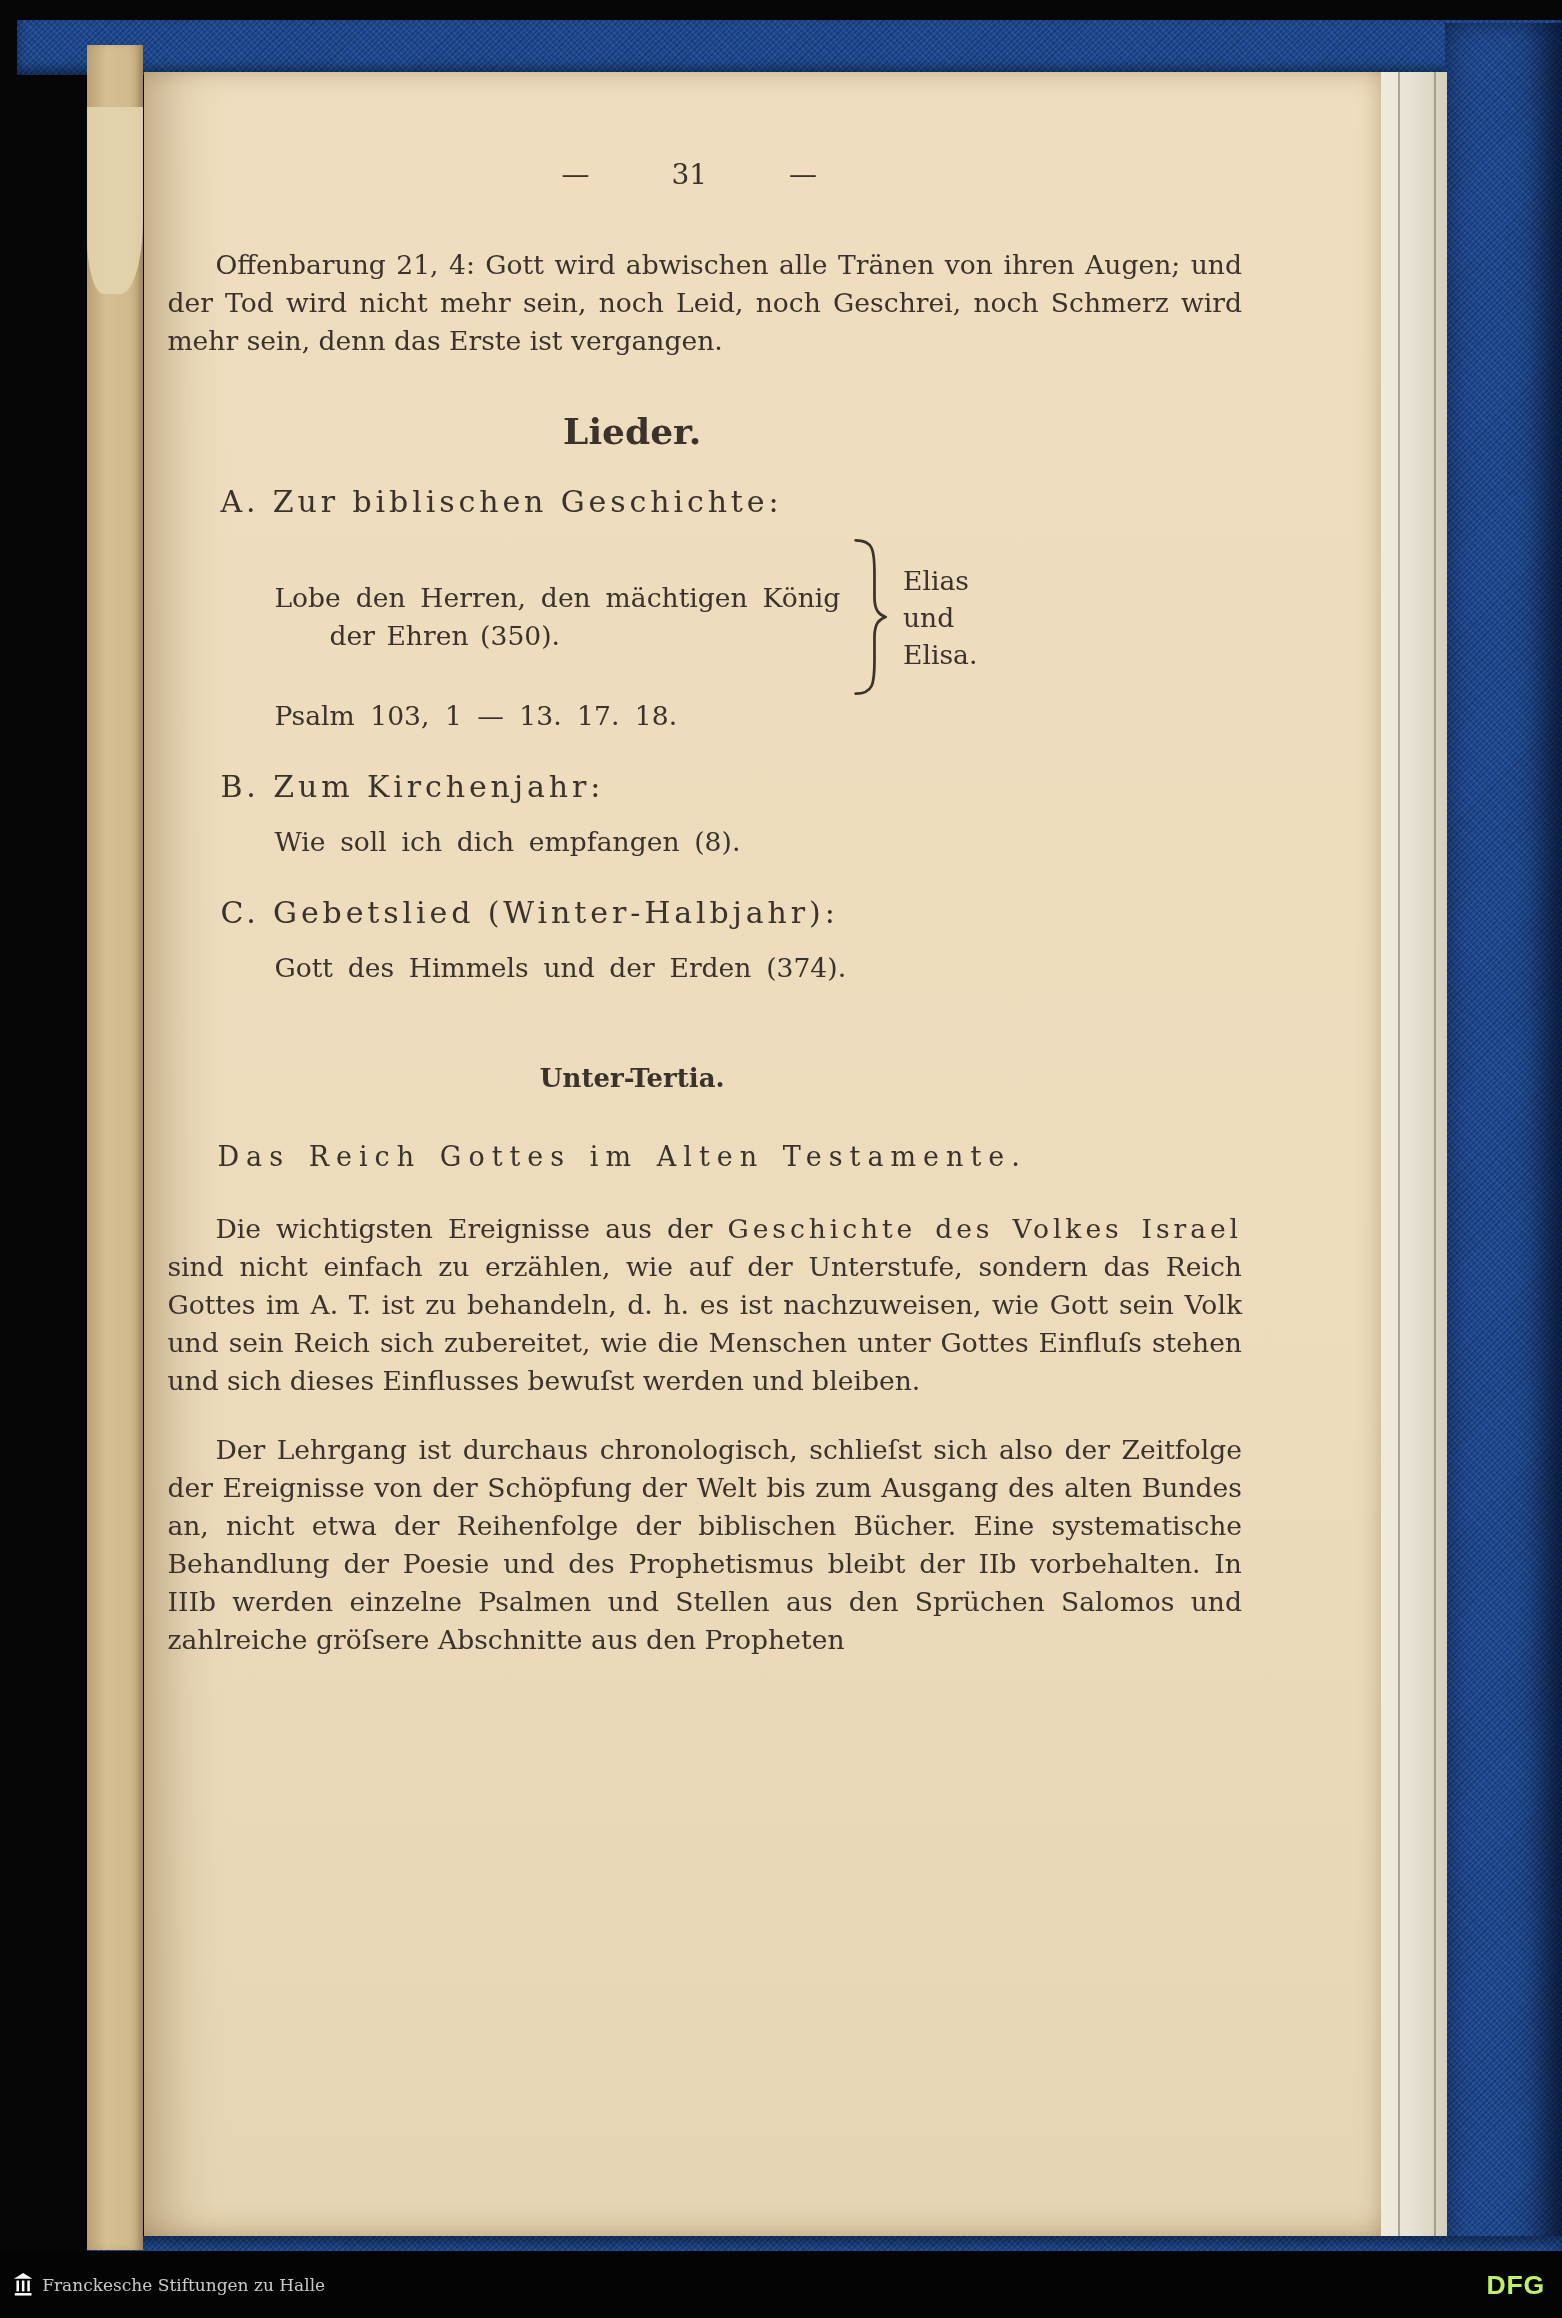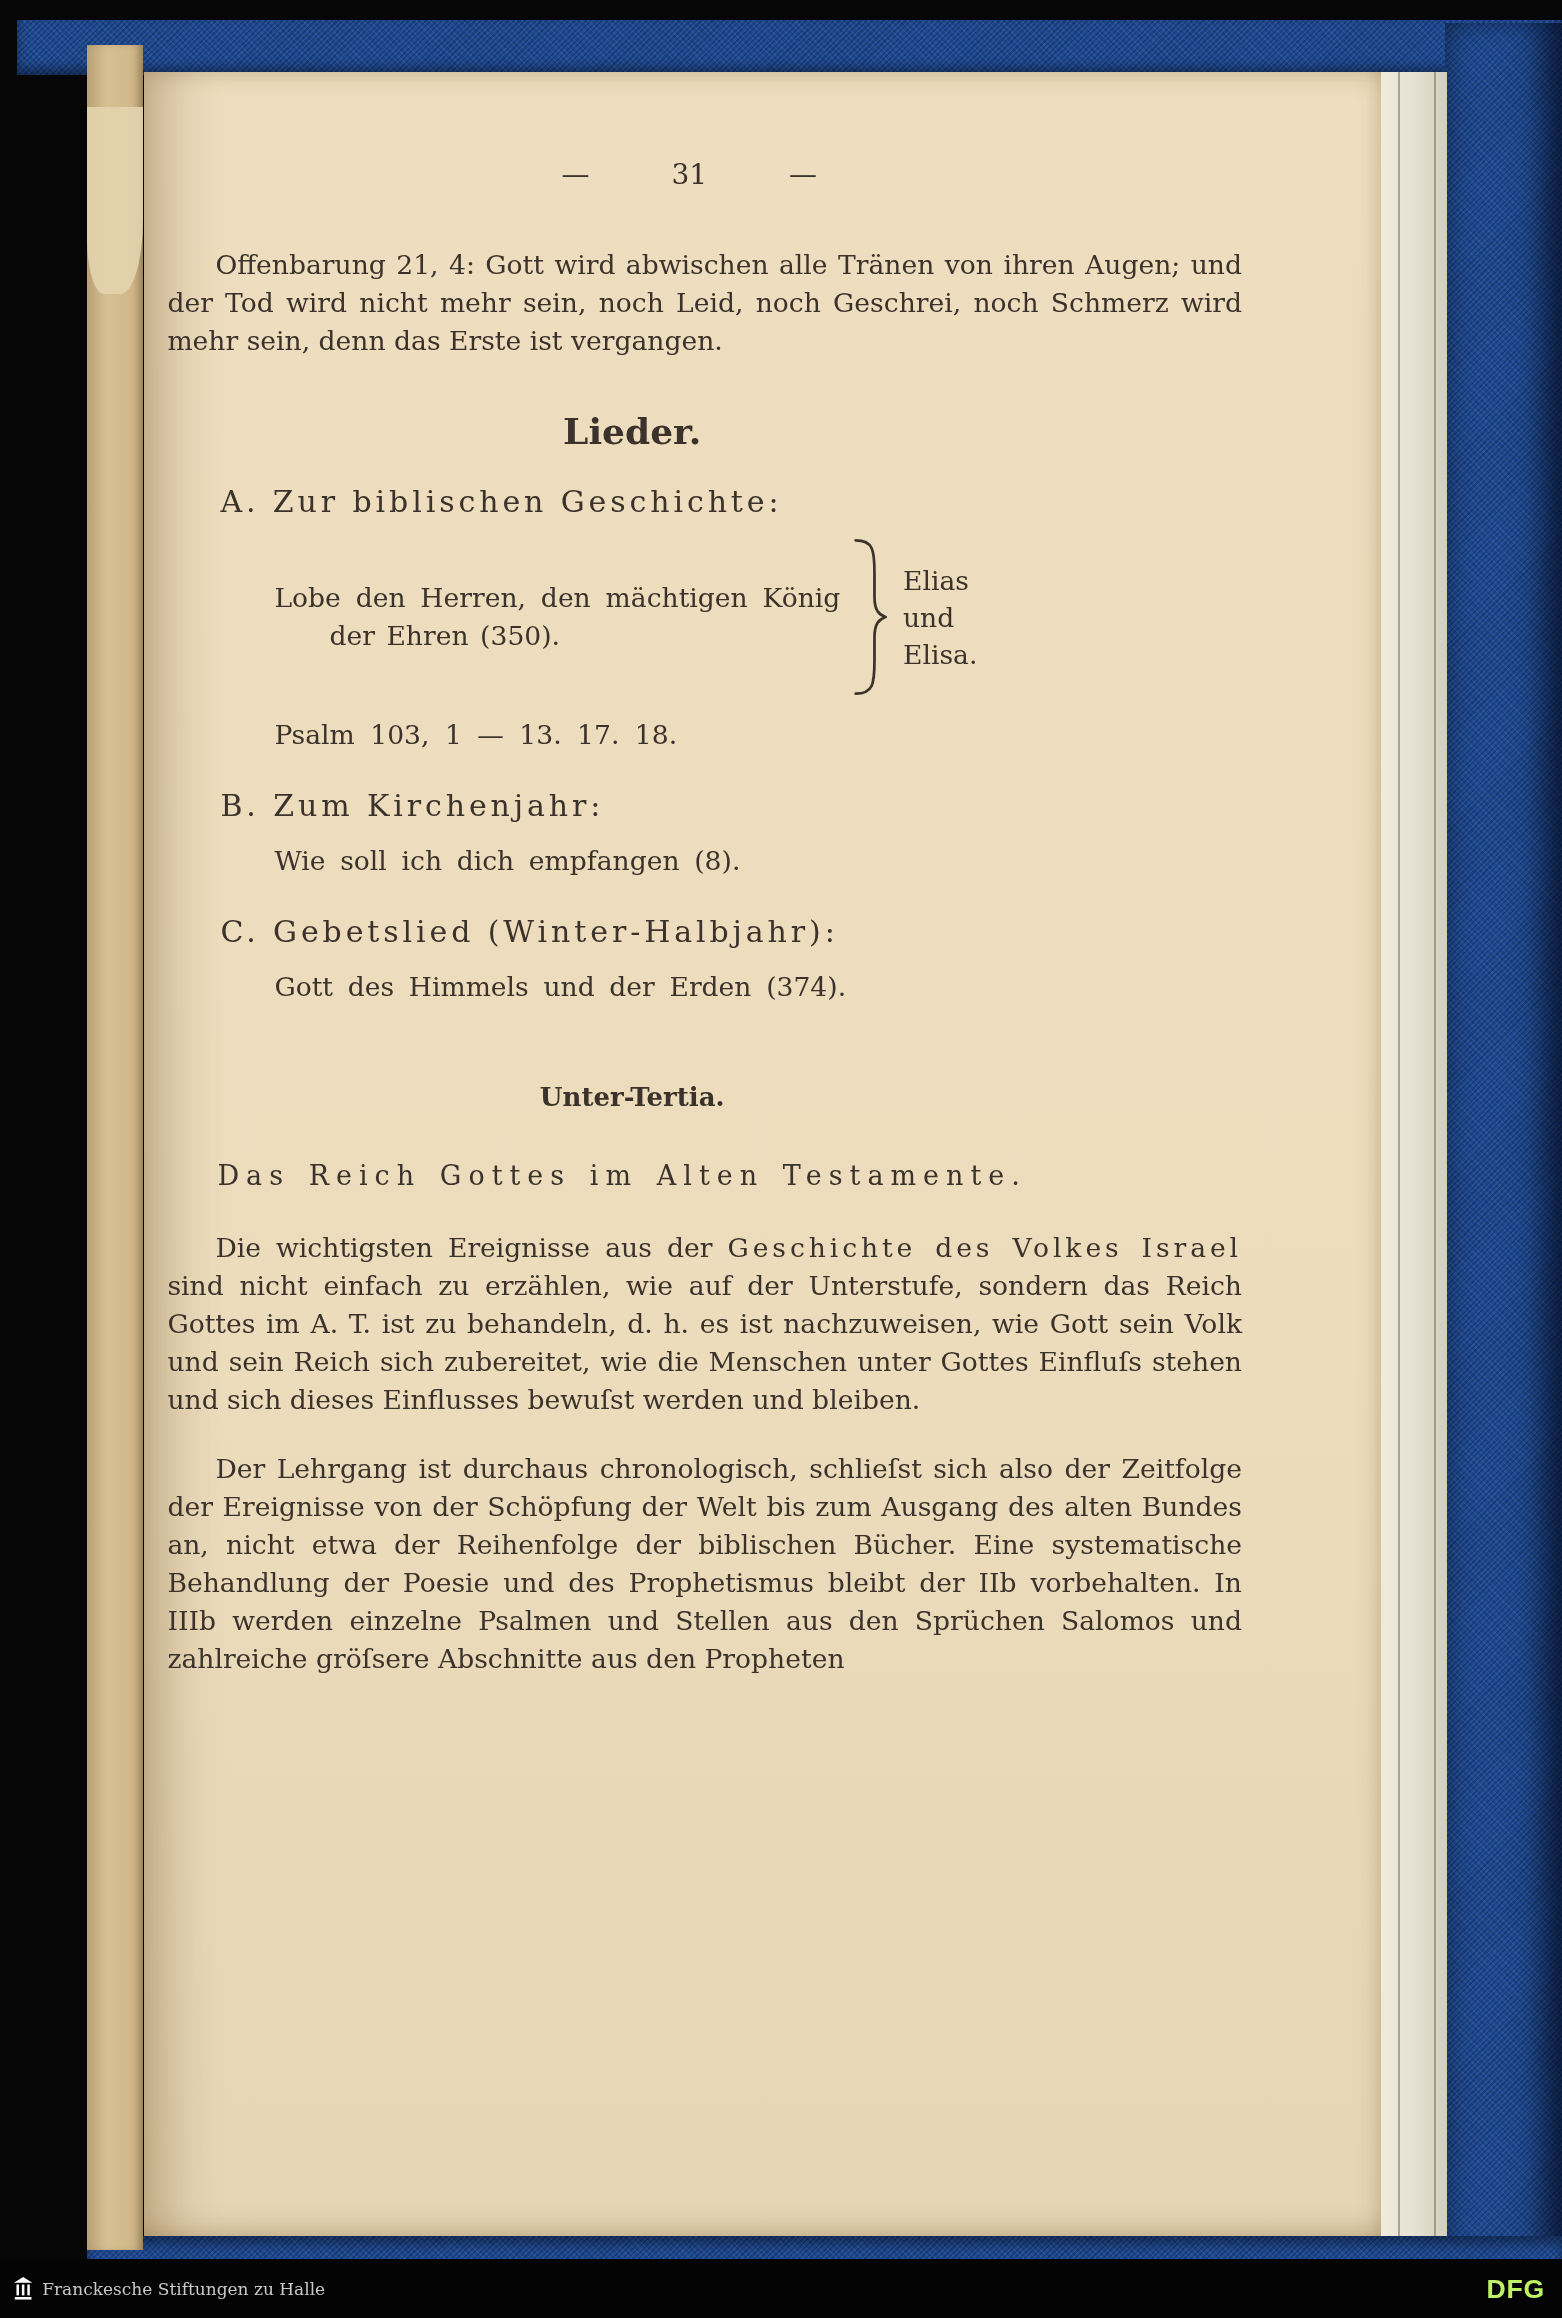--- a/index.html
+++ b/index.html
@@ -115,21 +115,21 @@
     display: flex;
     align-items: center;
   }
   .songs-col { width: 566px; }
   .song { text-align: justify; word-spacing: 3.1px; }
   .hang { padding-left: 55px; text-indent: -55px; }
   .brace { margin-left: 11px; flex: 0 0 auto; display: flex; align-items: center; }
   .brace-label { margin-left: 15.6px; line-height: 37px; }
 
   .psalm {
-    margin-top: 20px;
+    margin-top: 1px;
     margin-left: 107px;
     word-spacing: 7px;
     text-align: left;
   }
   .song.sub {
     margin-top: 17px;
     margin-left: 107px;
     word-spacing: 6.2px;
     text-align: left;
   }
@@ -149,21 +149,21 @@
     word-spacing: 3.1px;
   }
   .para.body1 { margin-top: 34px; }
   .para.body2 { margin-top: 31px; }
   .sperr { letter-spacing: 3.9px; }
 
   
   .footer {
     position: absolute;
     left: 0; right: 0; bottom: 0;
-    height: 60px;
+    height: 68px;
     background: #040404;
     display: flex;
     align-items: center;
     justify-content: space-between;
     padding: 0 17px 0 12.5px;
   }
   .footer-left { display: flex; align-items: center; gap: 9.4px; }
   .footer-logo { display: inline-flex; }
   .footer-text {
     color: #c9c9c9;

